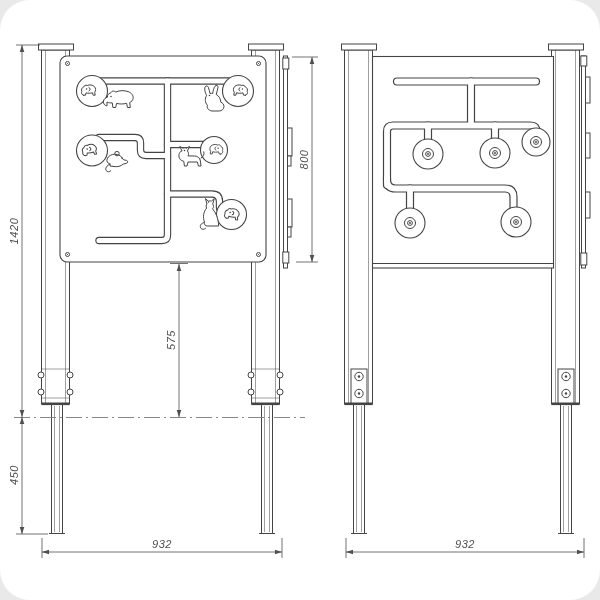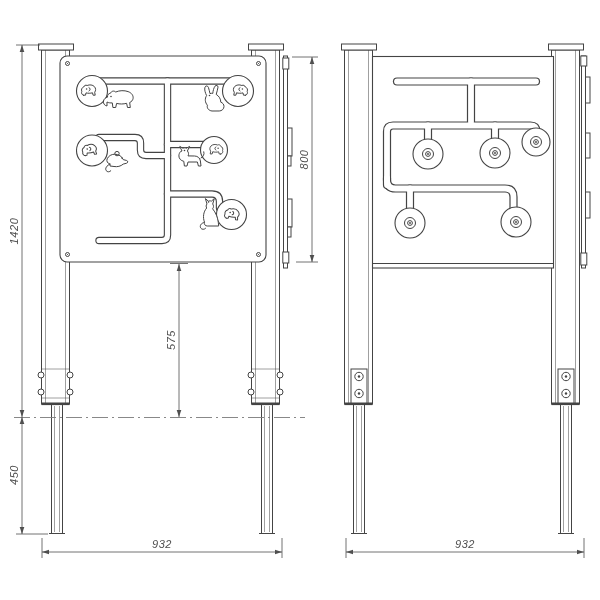--- a/index.html
+++ b/index.html
@@ -5,20 +5,21 @@
   :root{
     --bg-color:#ffffff;
     --line-color:#444444;
     --dim-color:#4f4f4f;
   }
   html,body{margin:0;padding:0;background:#e9e9e9;}
   .canvas{
     width:600px;height:600px;background:var(--bg-color);
     position:relative;margin:0 auto;overflow:hidden;
     font-family:"Liberation Sans",sans-serif;
+    border-radius:30px;
   }
   svg{display:block;}
   .s   {stroke:var(--line-color);stroke-width:1;fill:none;}
   .sf  {stroke:var(--line-color);stroke-width:1;fill:#ffffff;}
   .sf11{stroke:var(--line-color);stroke-width:1.1;fill:#ffffff;}
   .thin{stroke:var(--line-color);stroke-width:0.6;fill:none;opacity:0.85;}
   .band{fill:var(--line-color);stroke:none;}
   .slot-d{stroke:var(--line-color);stroke-width:7.4;fill:none;stroke-linecap:round;stroke-linejoin:round;}
   .slot-w{stroke:#ffffff;stroke-width:5.2;fill:none;stroke-linecap:round;stroke-linejoin:round;}
   .slot-db{stroke:var(--line-color);stroke-width:8.2;fill:none;stroke-linecap:round;stroke-linejoin:round;}

